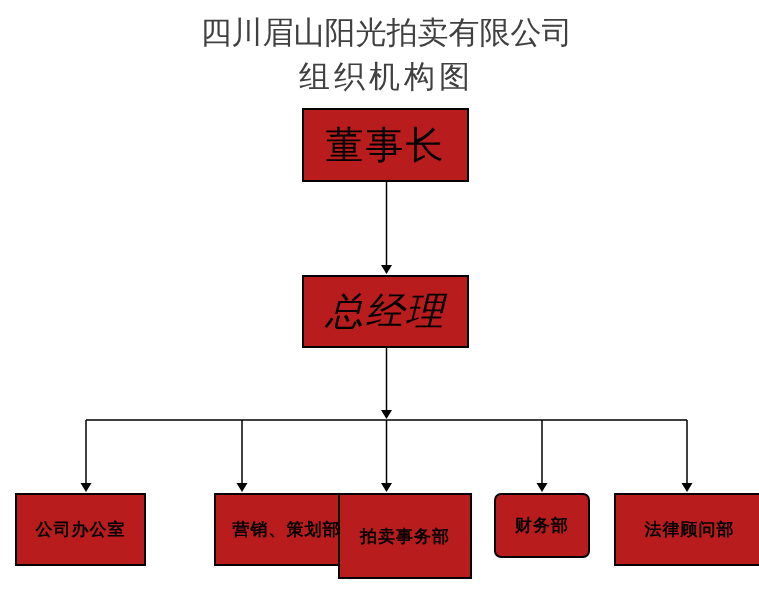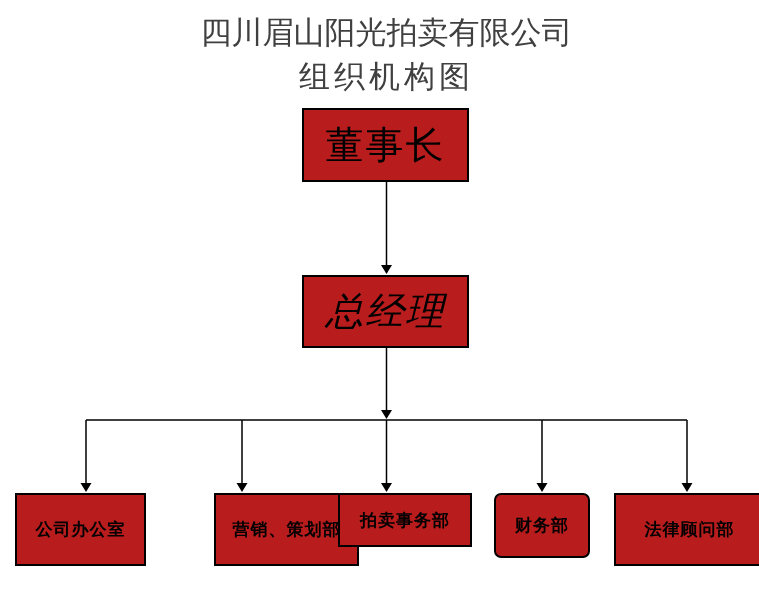--- a/index.html
+++ b/index.html
@@ -104,21 +104,21 @@
   </div>
 
   <div class="box lvl-dept" style="left:15px; top:493px; width:131px; height:73px;">
     <span>公司办公室</span>
   </div>
 
   <div class="box lvl-dept" style="left:170px; top:493px; width:145px; height:73px;margin-left:44px;">
     <span>营销、策划部</span>
   </div>
 
-  <div class="box lvl-dept" style="left:338px; top:493px; width:134px; height:54px;">
+  <div class="box lvl-dept" style="left:338px; top:493px; width:134px; height:86px;">
     <span>拍卖事务部</span>
   </div>
 
   <div class="box lvl-dept" style="left:494px; top:493px; width:96px; height:65px;border-radius:7px;">
     <span>财务部</span>
   </div>
 
   <div class="box lvl-dept" style="left:614px; top:493px; width:151px; height:73px;">
     <span>法律顾问部</span>
   </div>

